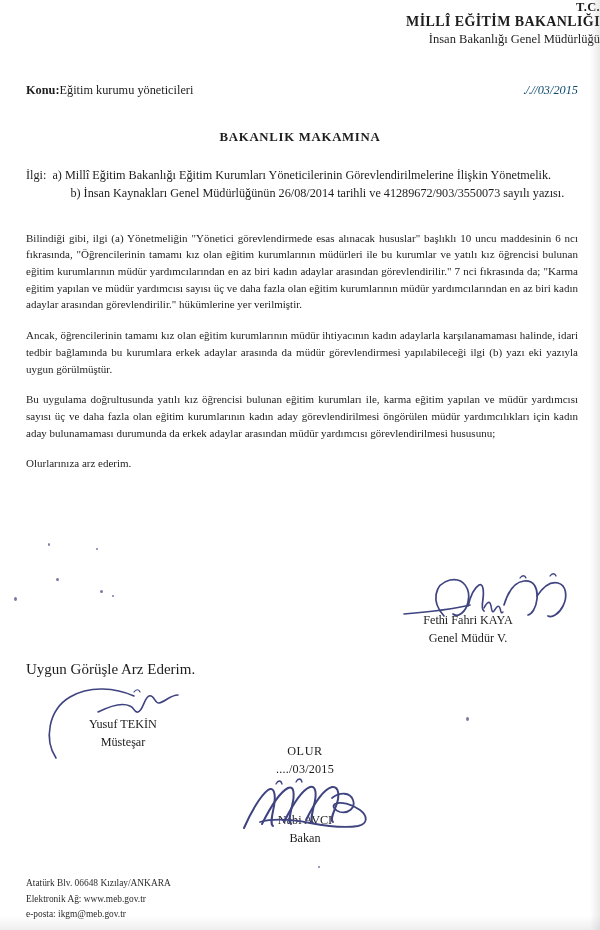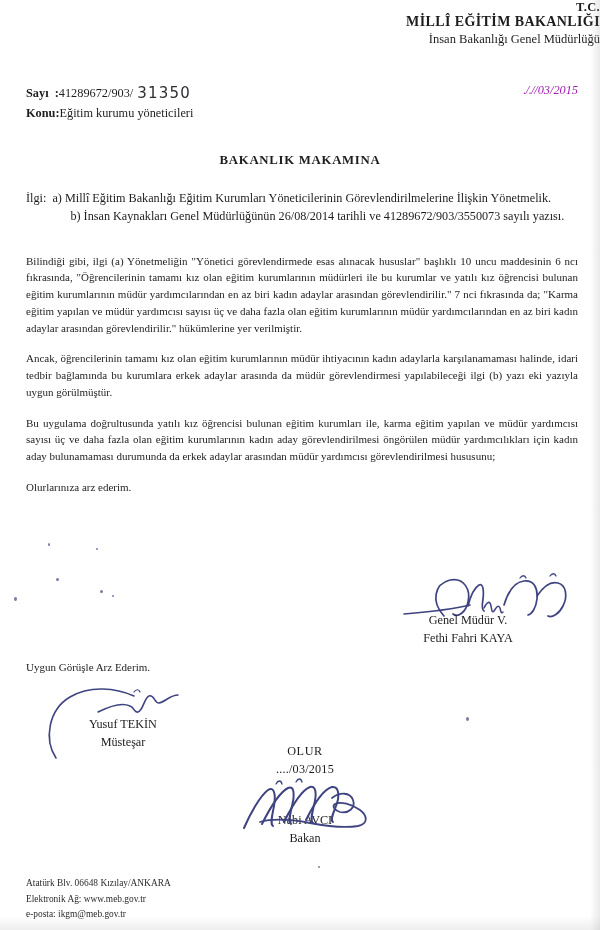--- a/index.html
+++ b/index.html
@@ -76,21 +76,21 @@
     margin-left: 4px;
     position: relative;
     top: 1px;
   }
   .meta-date {
     position: absolute;
     right: 22px;
     top: 0;
     font-size: 12.3px;
     font-style: italic;
-    color: #a21caf;
+    color: #0c4a6e;
   }
   .meta-date .hw-day {
     font-style: italic;
     letter-spacing: -0.5px;
   }
 
   
   .addressee {
     text-align: center;
     font-size: 12.8px;
@@ -147,21 +147,21 @@
     text-align: center;
     font-size: 12.2px;
     line-height: 1.5;
   }
   .olur-title { letter-spacing: 0.6px; }
   .olur-date { letter-spacing: 0.2px; }
 
   .uygun-line {
     position: absolute;
     left: 26px; top: 661px;
-    font-size: 11px;
+    font-size: 15px;
   }
 
   
   .ink {
     position: absolute;
     pointer-events: none;
   }
   .ink path, .ink line { fill: none; stroke: #3f4480; }
 
   
@@ -196,25 +196,20 @@
   <div class="scan-tint-right"></div>
   <div class="scan-tint-bottom"></div>
 
   <div class="letterhead">
     <div class="lh-tc">T.C.</div>
     <div class="lh-ministry">MİLLÎ EĞİTİM BAKANLIĞI</div>
     <div class="lh-dept">İnsan Bakanlığı Genel Müdürlüğü</div>
   </div>
 
   <div class="meta">
-    <div class="meta-row">
-      <span class="meta-label">Sayı  :</span>
-      <span class="meta-value">41289672/903/</span>
-      <span class="handwrite-num">31350</span>
-    </div>
     <div class="meta-row">
       <span class="meta-label">Konu:</span>
       <span class="meta-value">Eğitim kurumu yöneticileri</span>
     </div>
     <div class="meta-date">
       <span class="hw-day">././</span><span>/03/2015</span>
     </div>
   </div>
 
   <div class="addressee">BAKANLIK MAKAMINA</div>
@@ -250,22 +245,22 @@
     <path d="M46 44 C 33 30, 36 12, 52 8 C 66 5, 73 18, 70 30 C 68 40, 60 46, 55 42" stroke-width="1.7" stroke-linecap="round"></path>
     <path d="M70 34 C 72 26, 76 16, 81 13 C 85 11, 86 18, 85 27 C 84 33, 84 38, 86 39" stroke-width="1.7" stroke-linecap="round"></path>
     <path d="M86 36 c 3 -6, 6 -8, 7 -2 c 1 5, 1 7, 3 5 c 2 -3, 4 -7, 6 -3 c 1 4, 1 6, 3 4" stroke-width="1.5" stroke-linecap="round"></path>
     <path d="M106 33 C 110 20, 116 10, 126 9 C 136 8, 140 16, 139 27 C 138 36, 134 42, 130 43" stroke-width="1.7" stroke-linecap="round"></path>
     <path d="M139 24 C 145 15, 152 9, 160 11 C 168 13, 170 24, 165 34 C 161 42, 154 46, 150 44" stroke-width="1.7" stroke-linecap="round"></path>
     <path d="M122 6 c 2 -3, 5 -3, 6 0" stroke-width="1.3" stroke-linecap="round"></path>
     <path d="M152 4 c 2 -3, 5 -3, 6 0" stroke-width="1.3" stroke-linecap="round"></path>
   </svg>
 
   <div class="sig-block sig-gm">
+    <div>Fethi Fahri KAYA</div>
     <div>Genel Müdür V.</div>
-    <div>Fethi Fahri KAYA</div>
   </div>
 
   <div class="uygun-line">Uygun Görüşle Arz Ederim.</div>
 
   <svg class="ink" style="left:38px; top:682px;" width="160" height="78" viewBox="0 0 160 78">
     <path d="M18 76 C 6 58, 10 28, 32 15 C 52 3, 78 6, 96 14" stroke-width="1.6" stroke-linecap="round"></path>
     <path d="M60 30 C 72 24, 84 20, 92 24 C 97 26, 96 31, 100 30 C 105 29, 106 16, 111 14
              C 116 12, 117 22, 121 21 C 127 20, 132 13, 140 13" stroke-width="1.6" stroke-linecap="round"></path>
     <path d="M96 10 c 2 -3, 5 -3, 6 0" stroke-width="1.2" stroke-linecap="round"></path>
   </svg>

